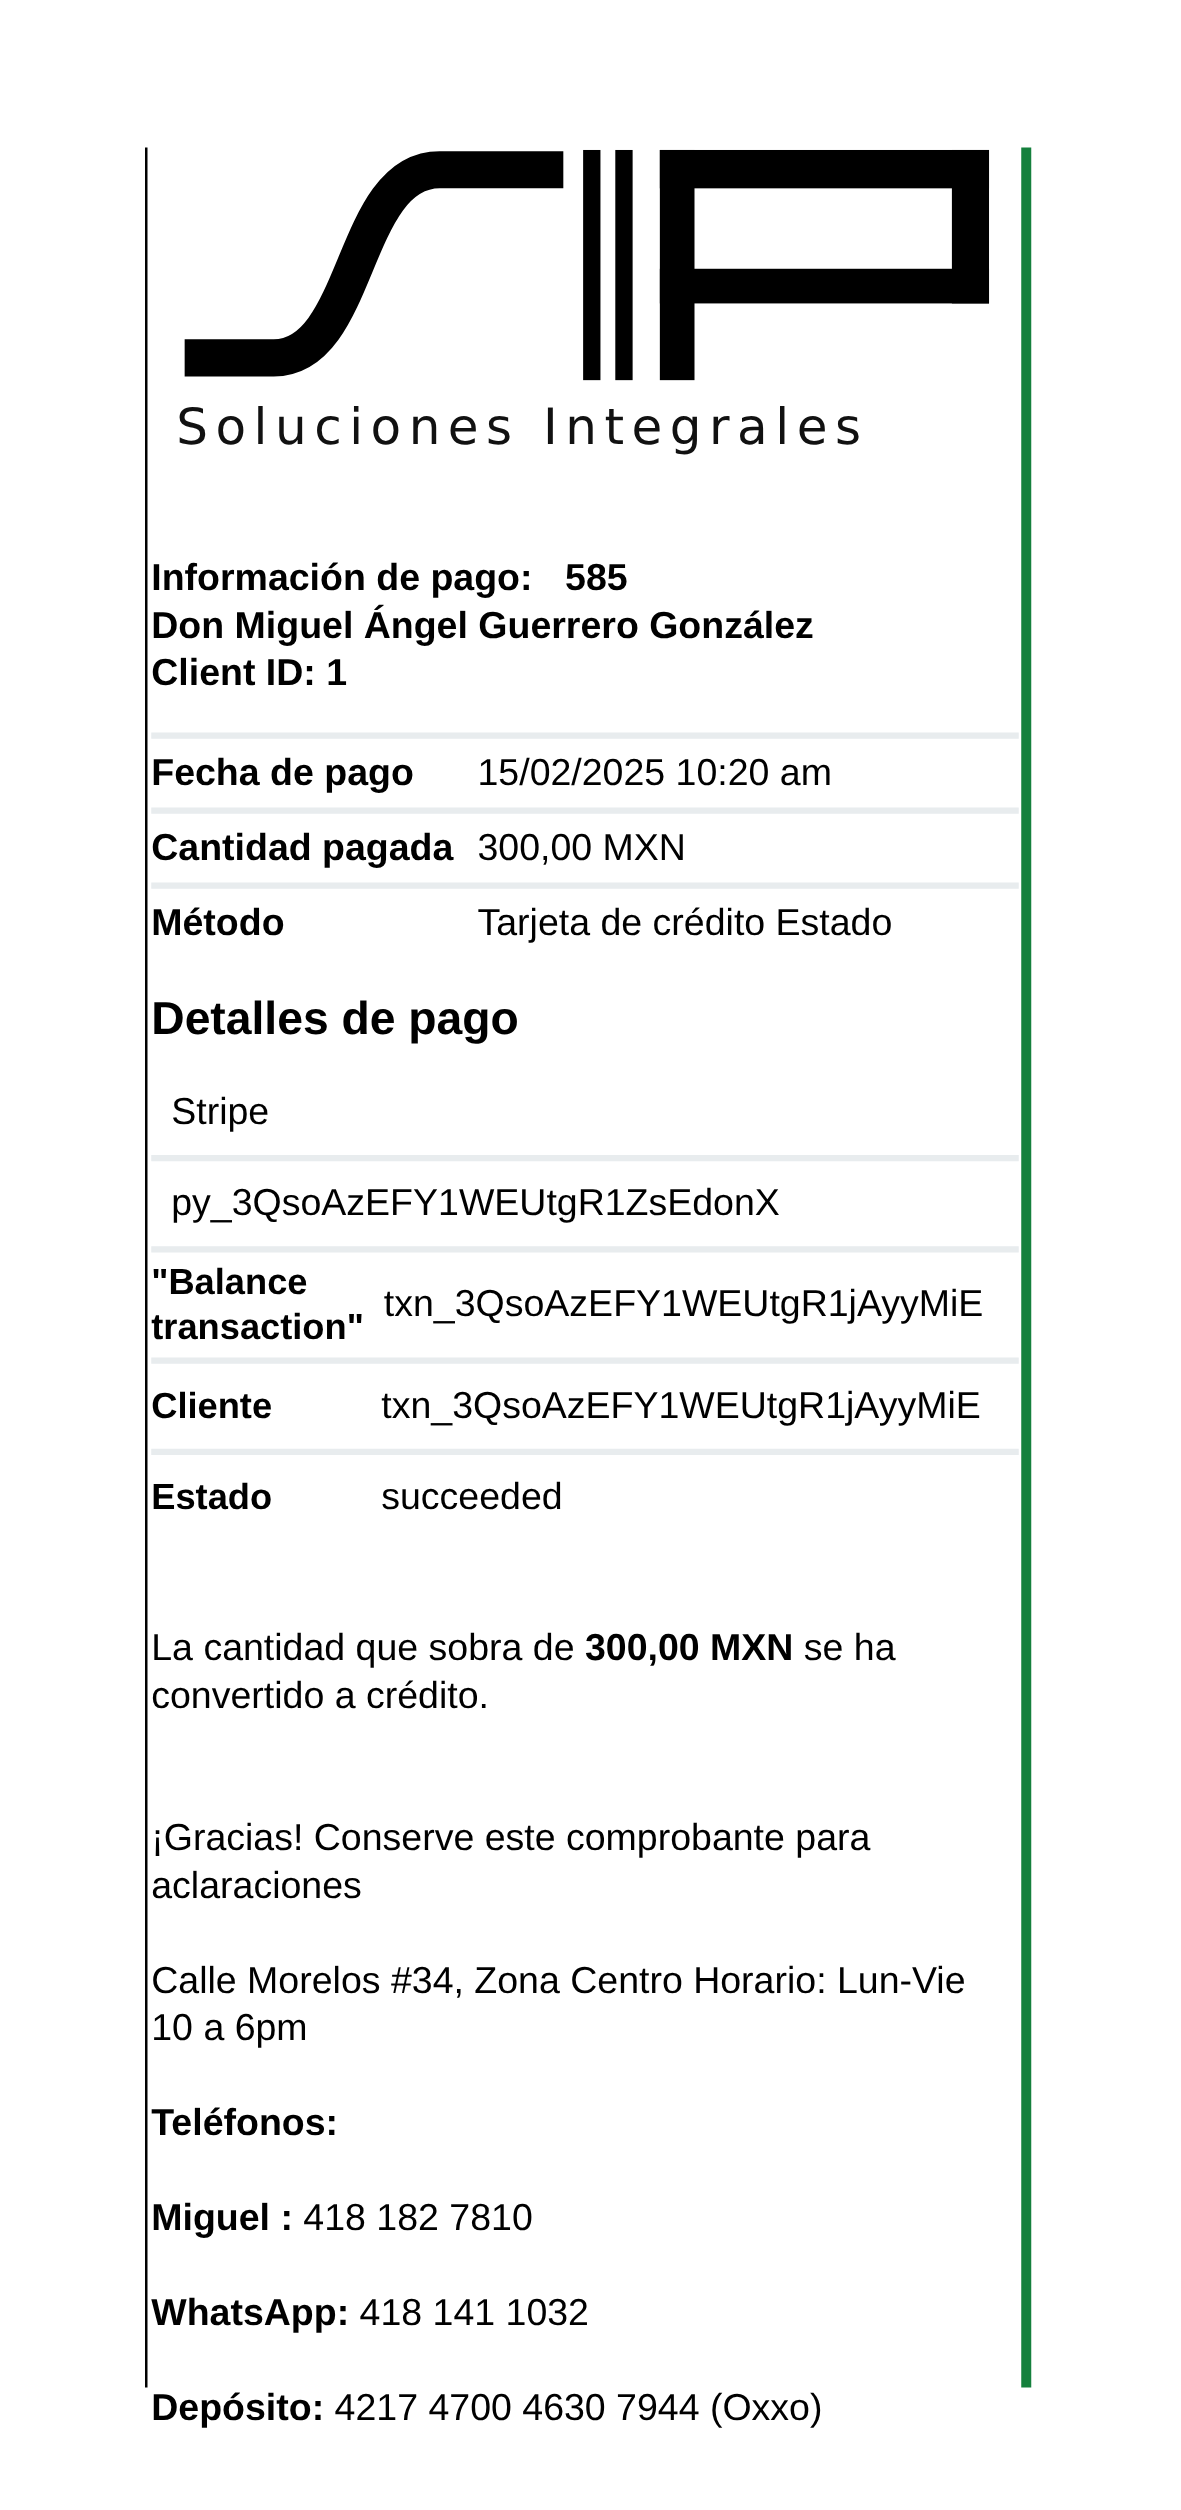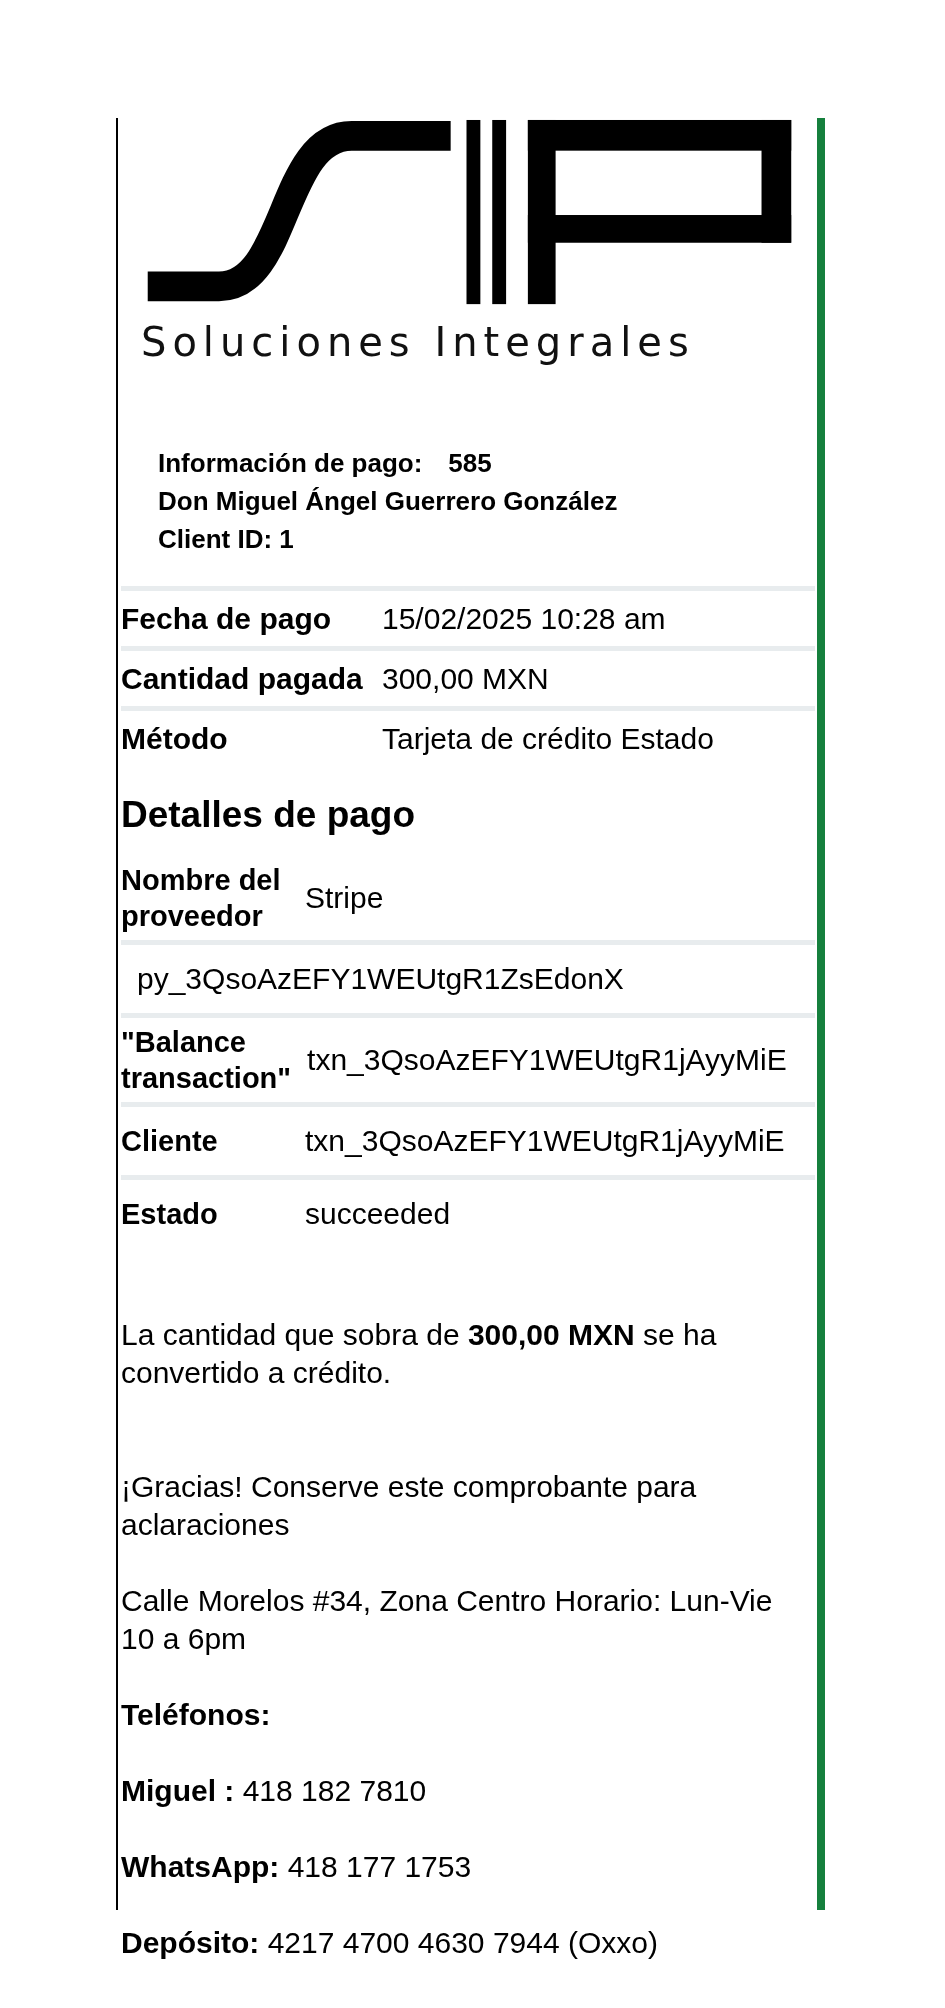--- a/index.html
+++ b/index.html
@@ -13,21 +13,21 @@
     box-sizing:border-box;padding:0 2px 0 3px;
   }
   
   .logo-svg{display:block;margin-left:18px;}
   .tagline{
     margin:2px 0 0 20px;font-family:"DejaVu Sans", sans-serif;
     font-size:40px;line-height:48px;letter-spacing:6px;color:#111;
     white-space:nowrap;
   }
   
-  .payer{margin-top:78px;font-size:26px;line-height:38px;font-weight:bold;margin-left:37px;}
+  .payer{margin-top:78px;font-size:30px;line-height:38px;font-weight:bold;}
   .payer .num{margin-left:26px;}
   
   .tbl{margin-top:28px;}
   .row{display:flex;align-items:center;min-height:55px;}
   .t1 .row{border-top:5px solid #e8ecee;}
   .t2 .row + .row{border-top:5px solid #e8ecee;}
   .row .lab{
     flex:0 0 245px;font-weight:bold;
     font-size:30px;line-height:36px;white-space:pre-line;
   }
@@ -66,38 +66,36 @@
     <div>
       <span>Información de pago:</span><span class="num">585</span>
     </div>
     <div>Don Miguel Ángel Guerrero González</div>
     <div>Client ID: 1</div>
   </div>
 
   <div class="tbl t1">
     <div class="row">
       <div class="lab">Fecha de pago</div>
-      <div class="val">15/02/2025 10:28 am</div>
+      <div class="val">15/02/2025 10:20 am</div>
     </div>
     <div class="row">
       <div class="lab">Cantidad pagada</div>
       <div class="val">300,00 MXN</div>
     </div>
     <div class="row">
       <div class="lab">Método</div>
       <div class="val">Tarjeta de crédito Estado</div>
     </div>
   </div>
 
   <div class="heading">Detalles de pago</div>
 
   <div class="tbl t2">
     <div class="row">
-      <div class="lab">Nombre del
-proveedor</div>
       <div class="val">Stripe</div>
     </div>
     <div class="row">
       <div class="val">py_3QsoAzEFY1WEUtgR1ZsEdonX</div>
     </div>
     <div class="row">
       <div class="lab">"Balance
 transaction"</div>
       <div class="val">txn_3QsoAzEFY1WEUtgR1jAyyMiE</div>
     </div>
@@ -116,19 +114,19 @@
 convertido a crédito.</span>
   </div>
 
   <div class="para footer">
     <div>¡Gracias! Conserve este comprobante para
 aclaraciones</div>
     <div>Calle Morelos #34, Zona Centro Horario: Lun-Vie
 10 a 6pm</div>
     <div><b class="inline">Teléfonos:</b></div>
     <div><b class="inline">Miguel :</b> <span>418 182 7810</span></div>
-    <div><b class="inline">WhatsApp:</b> <span>418 177 1753</span></div>
+    <div><b class="inline">WhatsApp:</b> <span>418 141 1032</span></div>
     <div><b class="inline">Depósito:</b> <span>4217 4700 4630 7944 (Oxxo)</span></div>
     
     
   </div>
 
 </div>
 
 </body></html>

